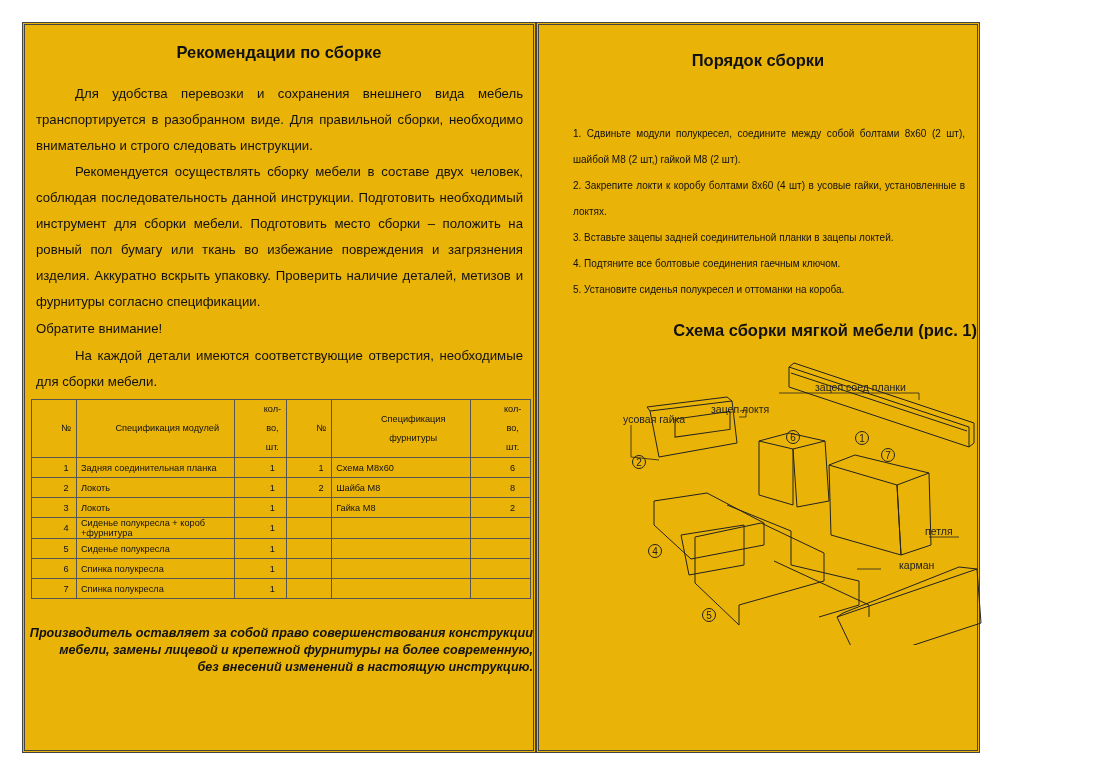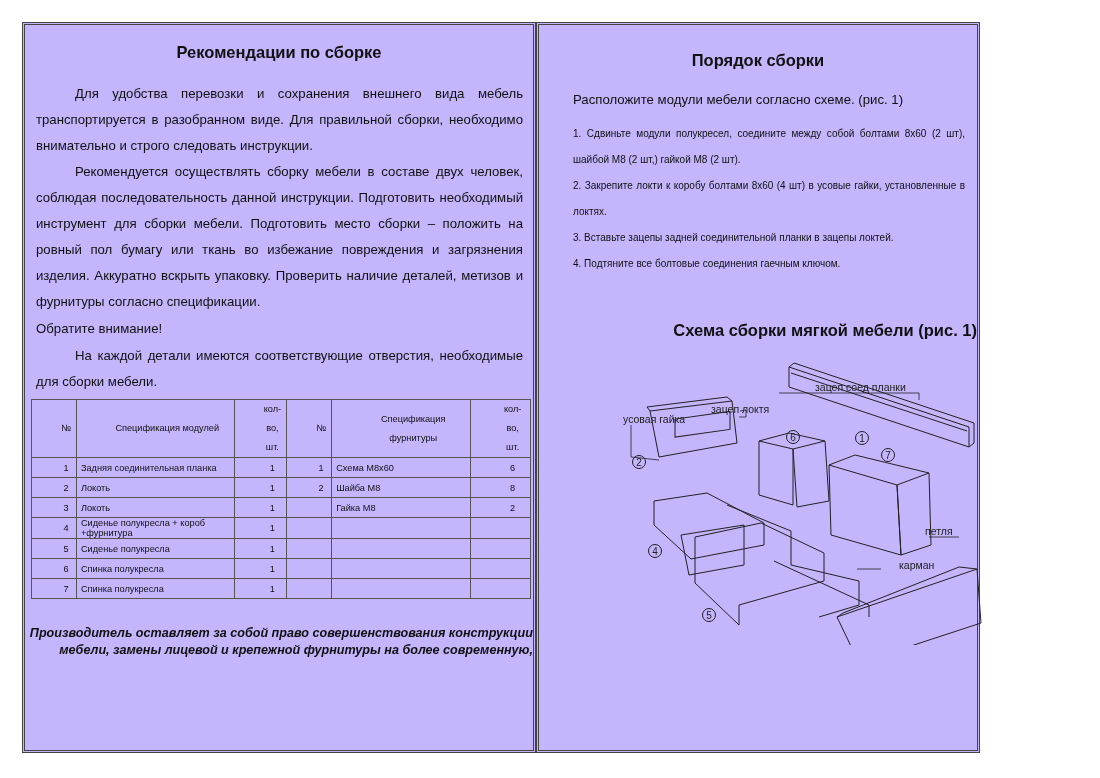--- a/index.html
+++ b/index.html
@@ -1,19 +1,19 @@
 <!DOCTYPE html>
 <html><head>
 <meta charset="utf-8">
 <style>
   html, body { margin:0; padding:0; background:#ffffff; }
   body { width:1100px; height:778px; position:relative; overflow:hidden;
          font-family:"Liberation Sans", sans-serif; color:#111; }
   .panel { position:absolute; top:22px; height:731px; box-sizing:border-box;
-           border:3px double #444; background:#c4b5fd;text-decoration:underline; }
+           border:3px double #444; background:#eab308;text-decoration:underline; }
   .panel.left { left:22px; width:514px; }
   .panel.right { left:536px; width:444px; }
   .title { font-weight:bold; font-size:16.5px; text-align:center; margin:0; position:absolute; left:0; right:0; }
   .para { position:absolute; left:11px; right:10px; font-size:13.2px; line-height:26px; text-align:justify; margin:0; }
   .para.indent { text-indent:39px; }
   .center { text-align:left; text-indent:0; }
   table.spec { position:absolute; left:6px; top:374px; width:500px; border-collapse:collapse;
                font-size:9.2px; }
   table.spec td { border:1px solid #555; padding:0 4px; height:19px; vertical-align:middle; }
   table.spec tr.head td { height:57px; text-align:center; line-height:19px; }
@@ -102,31 +102,32 @@
           <td class="c"></td>
           <td></td>
           <td class="c"></td>
         </tr>
       </tbody>
   </table>
 
   <div class="note">
     <div>Производитель оставляет за собой право совершенствования конструкции</div>
     <div>мебели, замены лицевой и крепежной фурнитуры на более современную,</div>
+    <div>без внесений изменений в настоящую инструкцию.</div>
   </div>
 </div>
 
 <div class="panel right">
   <h1 class="title" style="top:26px;">Порядок сборки</h1>
-  <p class="para" style="top:62px; left:34px;">Расположите модули мебели согласно схеме. (рис. 1)</p>
   <div class="steps" style="top:96px;">
     <p class="step">1. Сдвиньте модули полукресел, соедините между собой болтами 8х60 (2 шт), шайбой М8 (2 шт,) гайкой М8 (2 шт).</p>
     <p class="step">2. Закрепите локти к коробу болтами 8х60 (4 шт) в усовые гайки, установленные в локтях.</p>
     <p class="step">3. Вставьте зацепы задней соединительной планки в зацепы локтей.</p>
     <p class="step">4. Подтяните все болтовые соединения гаечным ключом.</p>
+    <p class="step">5. Установите сиденья полукресел и оттоманки на короба.</p>
   </div>
   <h2 class="title" style="top:296px;text-align:right;">Схема сборки мягкой мебели (рис. 1)</h2>
 
   <svg class="diagram" width="380" height="290" viewBox="0 0 380 290" fill="none" stroke="#222" stroke-width="1">
 
     <g>
       <polygon points="170,12 350,72 350,92 170,32"></polygon>
       <polyline points="170,12 175,8 355,68 355,88 350,92"></polyline>
       <line x1="172" y1="18" x2="348" y2="76"></line>
     </g>

